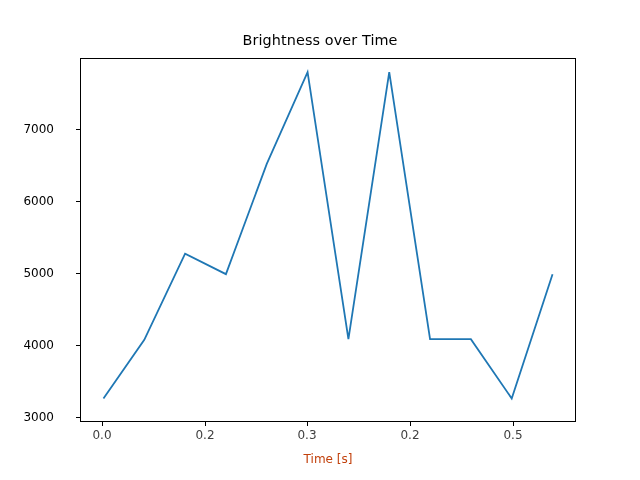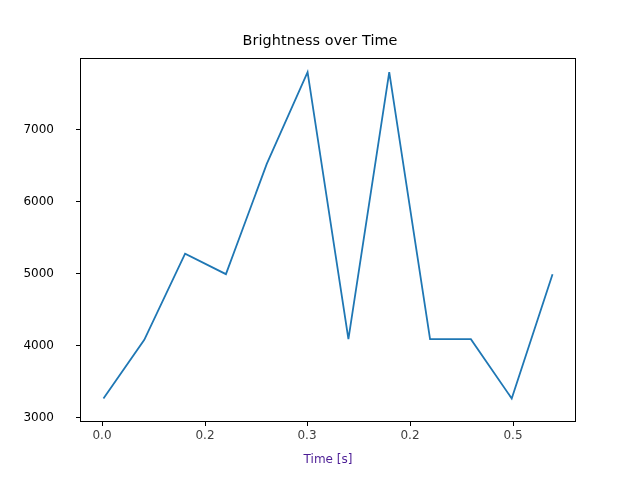--- a/index.html
+++ b/index.html
@@ -81,21 +81,21 @@
     height: 4px;
     background: #000000;
   }
   #xlabel {
     position: absolute;
     left: 80px;
     top: 452px;
     width: 496px;
     text-align: center;
     font-size: 12px;
-    color: #4c1d95;
+    color: #c2410c;
   }
 </style>
 </head>
 <body>
 
 <div id="figure">
 
   <div id="chart-title">Brightness over Time</div>
 
   <div id="xlabel">Time [s]</div>

